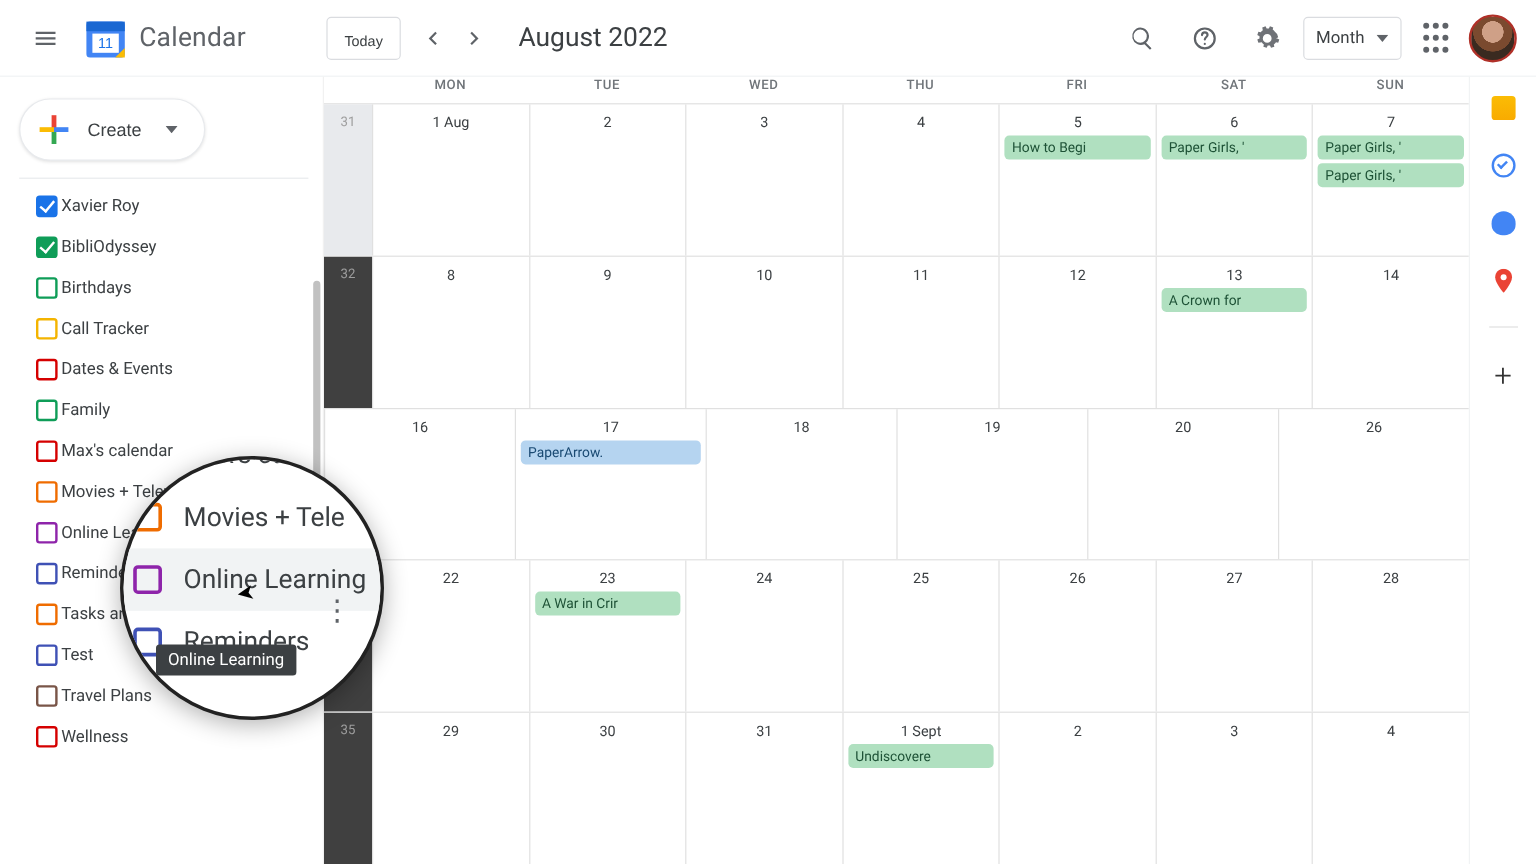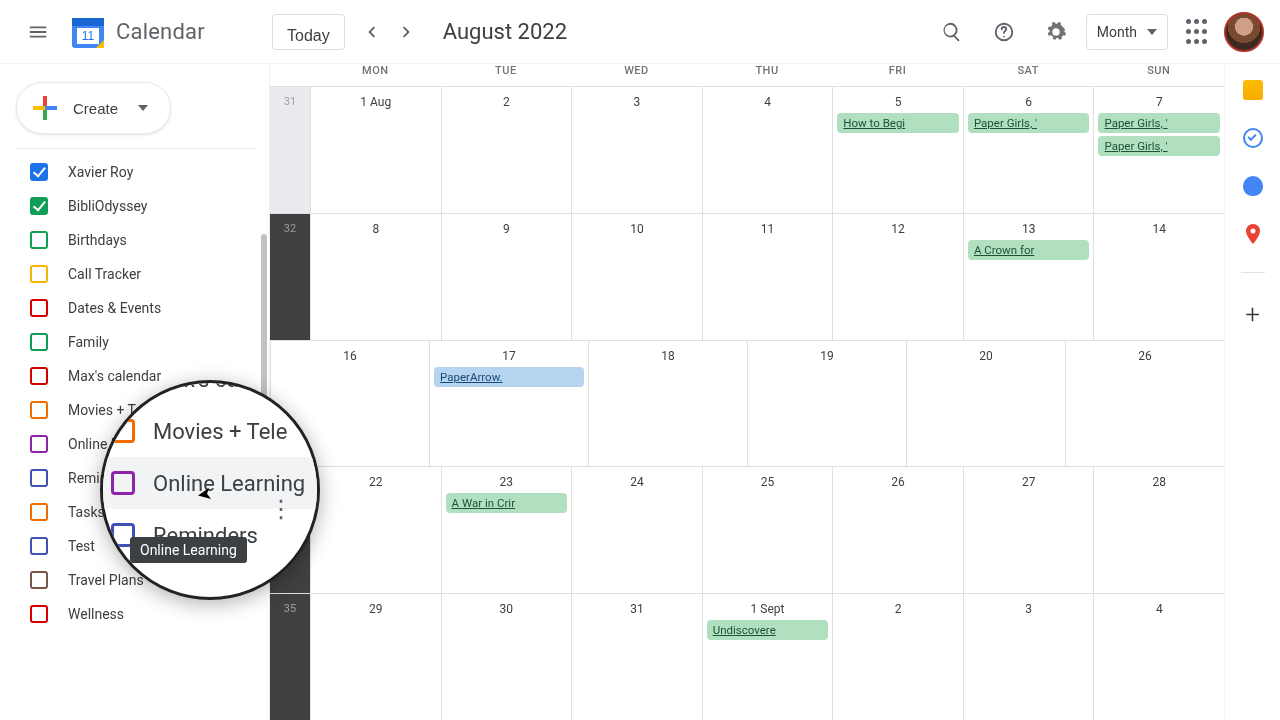--- a/index.html
+++ b/index.html
@@ -3,53 +3,53 @@
 <meta charset="utf-8">
 <style>
   * { box-sizing: border-box; margin: 0; padding: 0; }
   body { font-family: 'Google Sans', Roboto, Arial, sans-serif; background: #fff; color: #3c4043; width: 1280px; height: 720px; overflow: hidden; position: relative; }
   .header { display: flex; align-items: center; height: 64px; padding: 0 16px; border-bottom: 1px solid #f1f3f4; }
   .hdr-left { display: flex; align-items: center; gap: 8px; min-width: 248px; }
   .menu-btn, .icon-btn { width: 44px; height: 44px; border-radius: 50%; display: flex; align-items: center; justify-content: center; cursor: pointer; color:#5f6368; }
   .logo { display:flex; align-items:center; gap:8px; }
   .logo-mark { width:40px; height:40px; position:relative; }
   .app-title { font-size: 22px; color:#5f6368; letter-spacing:.2px; }
-  .today-btn { height:36px; padding:12px 14px; border:1px solid #dadce0; border-radius:4px; background:#fff; font-size:16px; color:#3c4043; cursor:pointer; margin-left:8px; }
+  .today-btn { height:36px; padding:12px 14px; border:1px solid #dadce0; border-radius:4px; background:#fff; font-size:12px; color:#3c4043; cursor:pointer; margin-left:8px; }
   .nav-arrows { display:flex; margin-left:8px; }
   .arrow-btn { width:36px; height:36px; display:flex; align-items:center; justify-content:center; cursor:pointer; color:#5f6368; }
   .period-label { font-size:22px; color:#3c4043; margin-left:18px; }
   .hdr-right { margin-left:auto; display:flex; align-items:center; gap:8px; }
   .view-select { height:36px; padding:4px 10px; border:1px solid #dadce0; border-radius:4px; display:flex; align-items:center; gap:10px; font-size:14px; cursor:pointer; color:#3c4043;}
   .apps-grid { width:40px; height:40px; display:flex; flex-wrap:wrap; align-items:center; justify-content:center; gap:3px; padding:6px; cursor:pointer;}
   .apps-grid span { width:5px; height:5px; background:#5f6368; border-radius:50%; }
   .avatar { width:40px; height:40px; border-radius:50%; background: radial-gradient(circle at 50% 35%, #cfa087 0 30%, #7a4a2f 31% 55%, #3a2a20 56% 100%); border:2px solid #b03028; cursor:pointer;}
   .main { display:flex; height:calc(720px - 64px); }
   .sidebar { width:270px; padding:12px 0 0 12px; border-right:1px solid #f1f1f1; position:relative; overflow:hidden;}
   .create-btn { display:flex; align-items:center; gap:14px; height:52px; padding:0 22px 0 14px; border:1px solid #e8eaed; border-radius:28px; box-shadow:0 1px 3px rgba(0,0,0,.12); background:#fff; font-size:15px; color:#3c4043; cursor:pointer; margin:6px 0 14px 4px; }
   .plus-ico { width:28px; height:28px; position:relative; }
   .plus-ico::before,.plus-ico::after{content:'';position:absolute;background:#34a853;}
   .plus-ico::before{left:12px;top:2px;width:4px;height:24px;background:linear-gradient(#ea4335 0 50%,#34a853 50% 100%);}
   .plus-ico::after{top:12px;left:2px;height:4px;width:24px;background:linear-gradient(90deg,#fbbc04 0 50%,#4285f4 50% 100%);}
   .divider { height:1px; background:#e8eaed; margin:0 12px 6px 4px; }
   .cal-list { display:flex; flex-direction:column; position:relative; }
-  .cal-item { display:flex; align-items:center; gap:20px; height:34px; padding-left:18px; font-size:14px; color:#3c4043; cursor:pointer; }
+  .cal-item { display:flex; align-items:center; gap:3px; height:34px; padding-left:18px; font-size:14px; color:#3c4043; cursor:pointer; }
   .chk { width:18px; height:18px; border:2px solid; border-radius:3px; display:flex; align-items:center; justify-content:center; flex-shrink:0;}
   .chk.checked { background:currentColor; }
   .chk.checked::after { content:''; width:5px; height:10px; border:solid #fff; border-width:0 2px 2px 0; transform:rotate(40deg) translate(-1px,-1px); }
   .scroll-thumb { position:absolute; right:2px; top:170px; width:6px; height:300px; background:#c1c1c1; border-radius:3px; }
   .calendar { flex:1; display:flex; flex-direction:column; }
   .dow-row { display:flex; height:22px; padding-left:40px; }
   .dow { flex:1; text-align:center; font-size:11px; color:#70757a; font-weight:500; letter-spacing:.5px; }
   .grid { flex:1; display:flex; flex-direction:column; }
   .week { flex:1; display:flex; border-top:1px solid #e0e0e0; }
   .weeknum { width:40px; display:flex; align-items:flex-start; justify-content:center; padding-top:8px; font-size:11px; color:#9e9e9e; background:#404040;}
   .week:first-child .weeknum { background:#e8eaed;}
   .cell { flex:1; border-left:1px solid #e0e0e0; padding:4px 4px; position:relative; overflow:hidden;}
   .daynum { text-align:center; font-size:12px; color:#3c4043; margin:4px 0 4px; }
-  .event { background:#b0e0c0; color:#1e5236; font-size:11.5px; padding:3px 6px; border-radius:4px; white-space:nowrap; overflow:hidden; text-overflow:ellipsis; margin-bottom:3px; cursor:pointer;text-decoration:underline;}
+  .event { background:#b0e0c0; color:#1e5236; font-size:11.5px; padding:3px 6px; border-radius:4px; white-space:nowrap; overflow:hidden; text-overflow:ellipsis; margin-bottom:3px; cursor:pointer;}
   .event.blue { background:#b5d4f0; color:#1a4a73; }
   .rail { width:56px; border-left:1px solid #f1f3f4; display:flex; flex-direction:column; align-items:center; padding-top:16px; gap:28px; }
   .rail-ico { width:20px; height:20px; border-radius:4px; }
   .rail-sep { width:24px; height:1px; background:#e0e0e0; }
   .rail-plus { font-size:26px; color:#333; cursor:pointer; font-weight:300; line-height:1; }
 
   
   .mag-wrap { position:absolute; left:100px; top:380px; width:220px; height:220px; pointer-events:none; }
   .mag { width:100%; height:100%; border-radius:50%; border:3px solid #222; background:#fff; overflow:hidden; position:relative; box-shadow:0 4px 20px rgba(0,0,0,.3); }
   .mag-list { position:absolute; left:-12px; top:-30px; width:260px; display:flex; flex-direction:column; }

